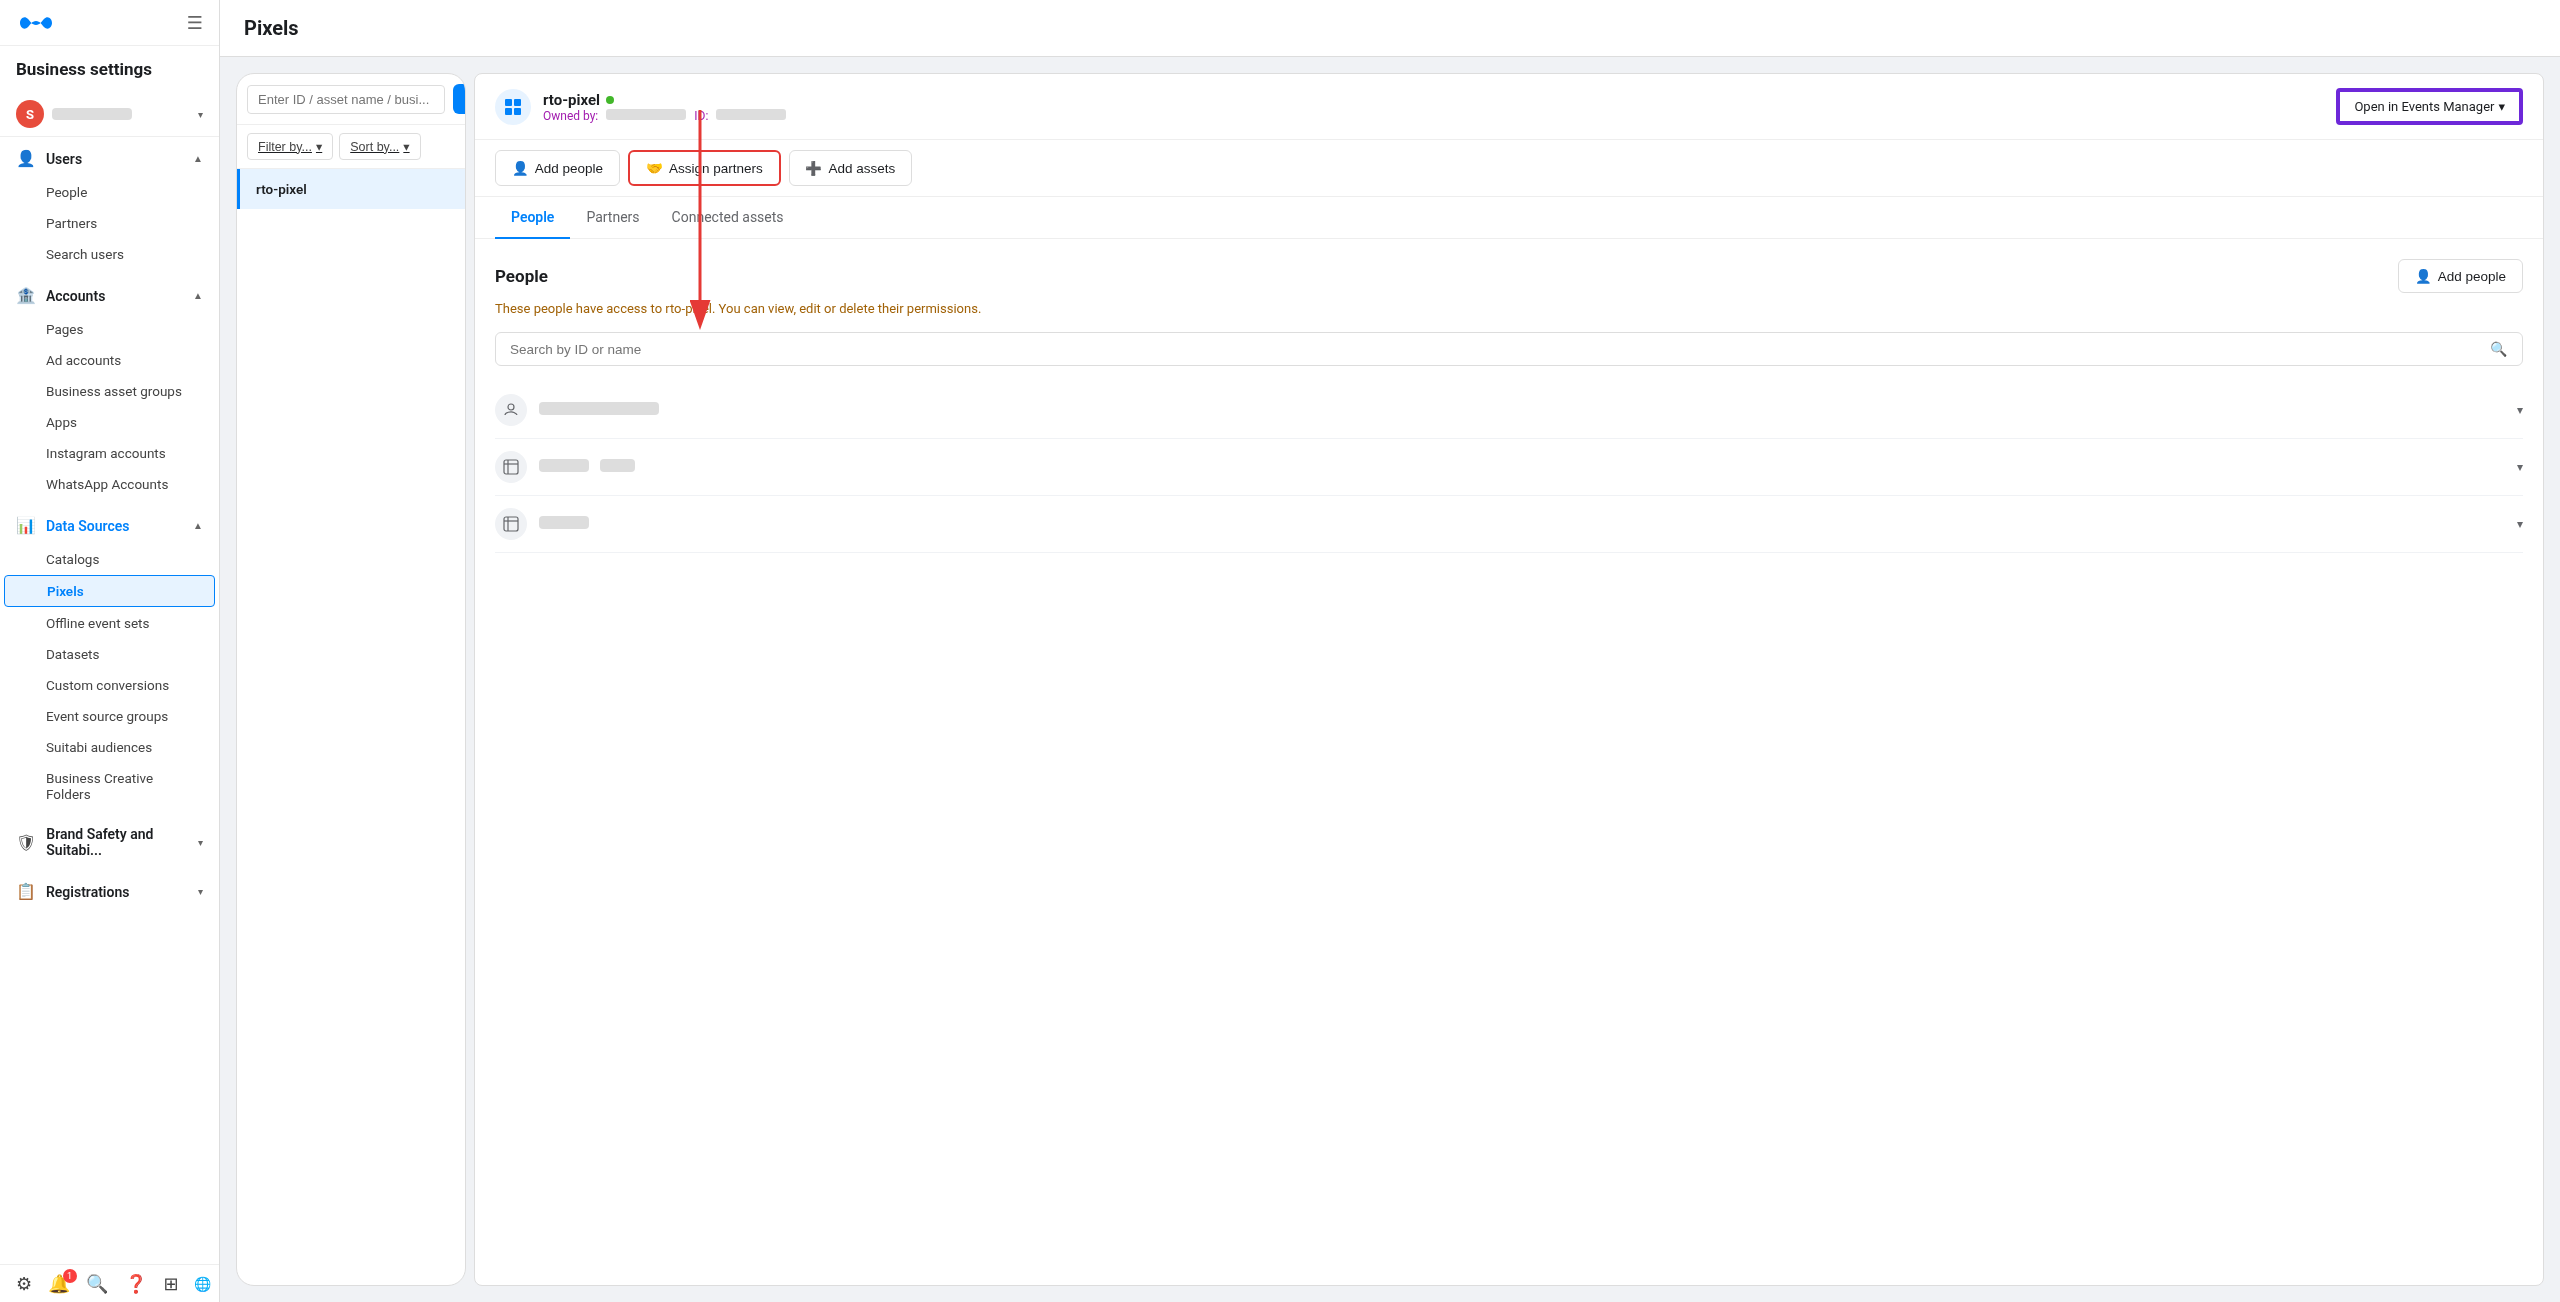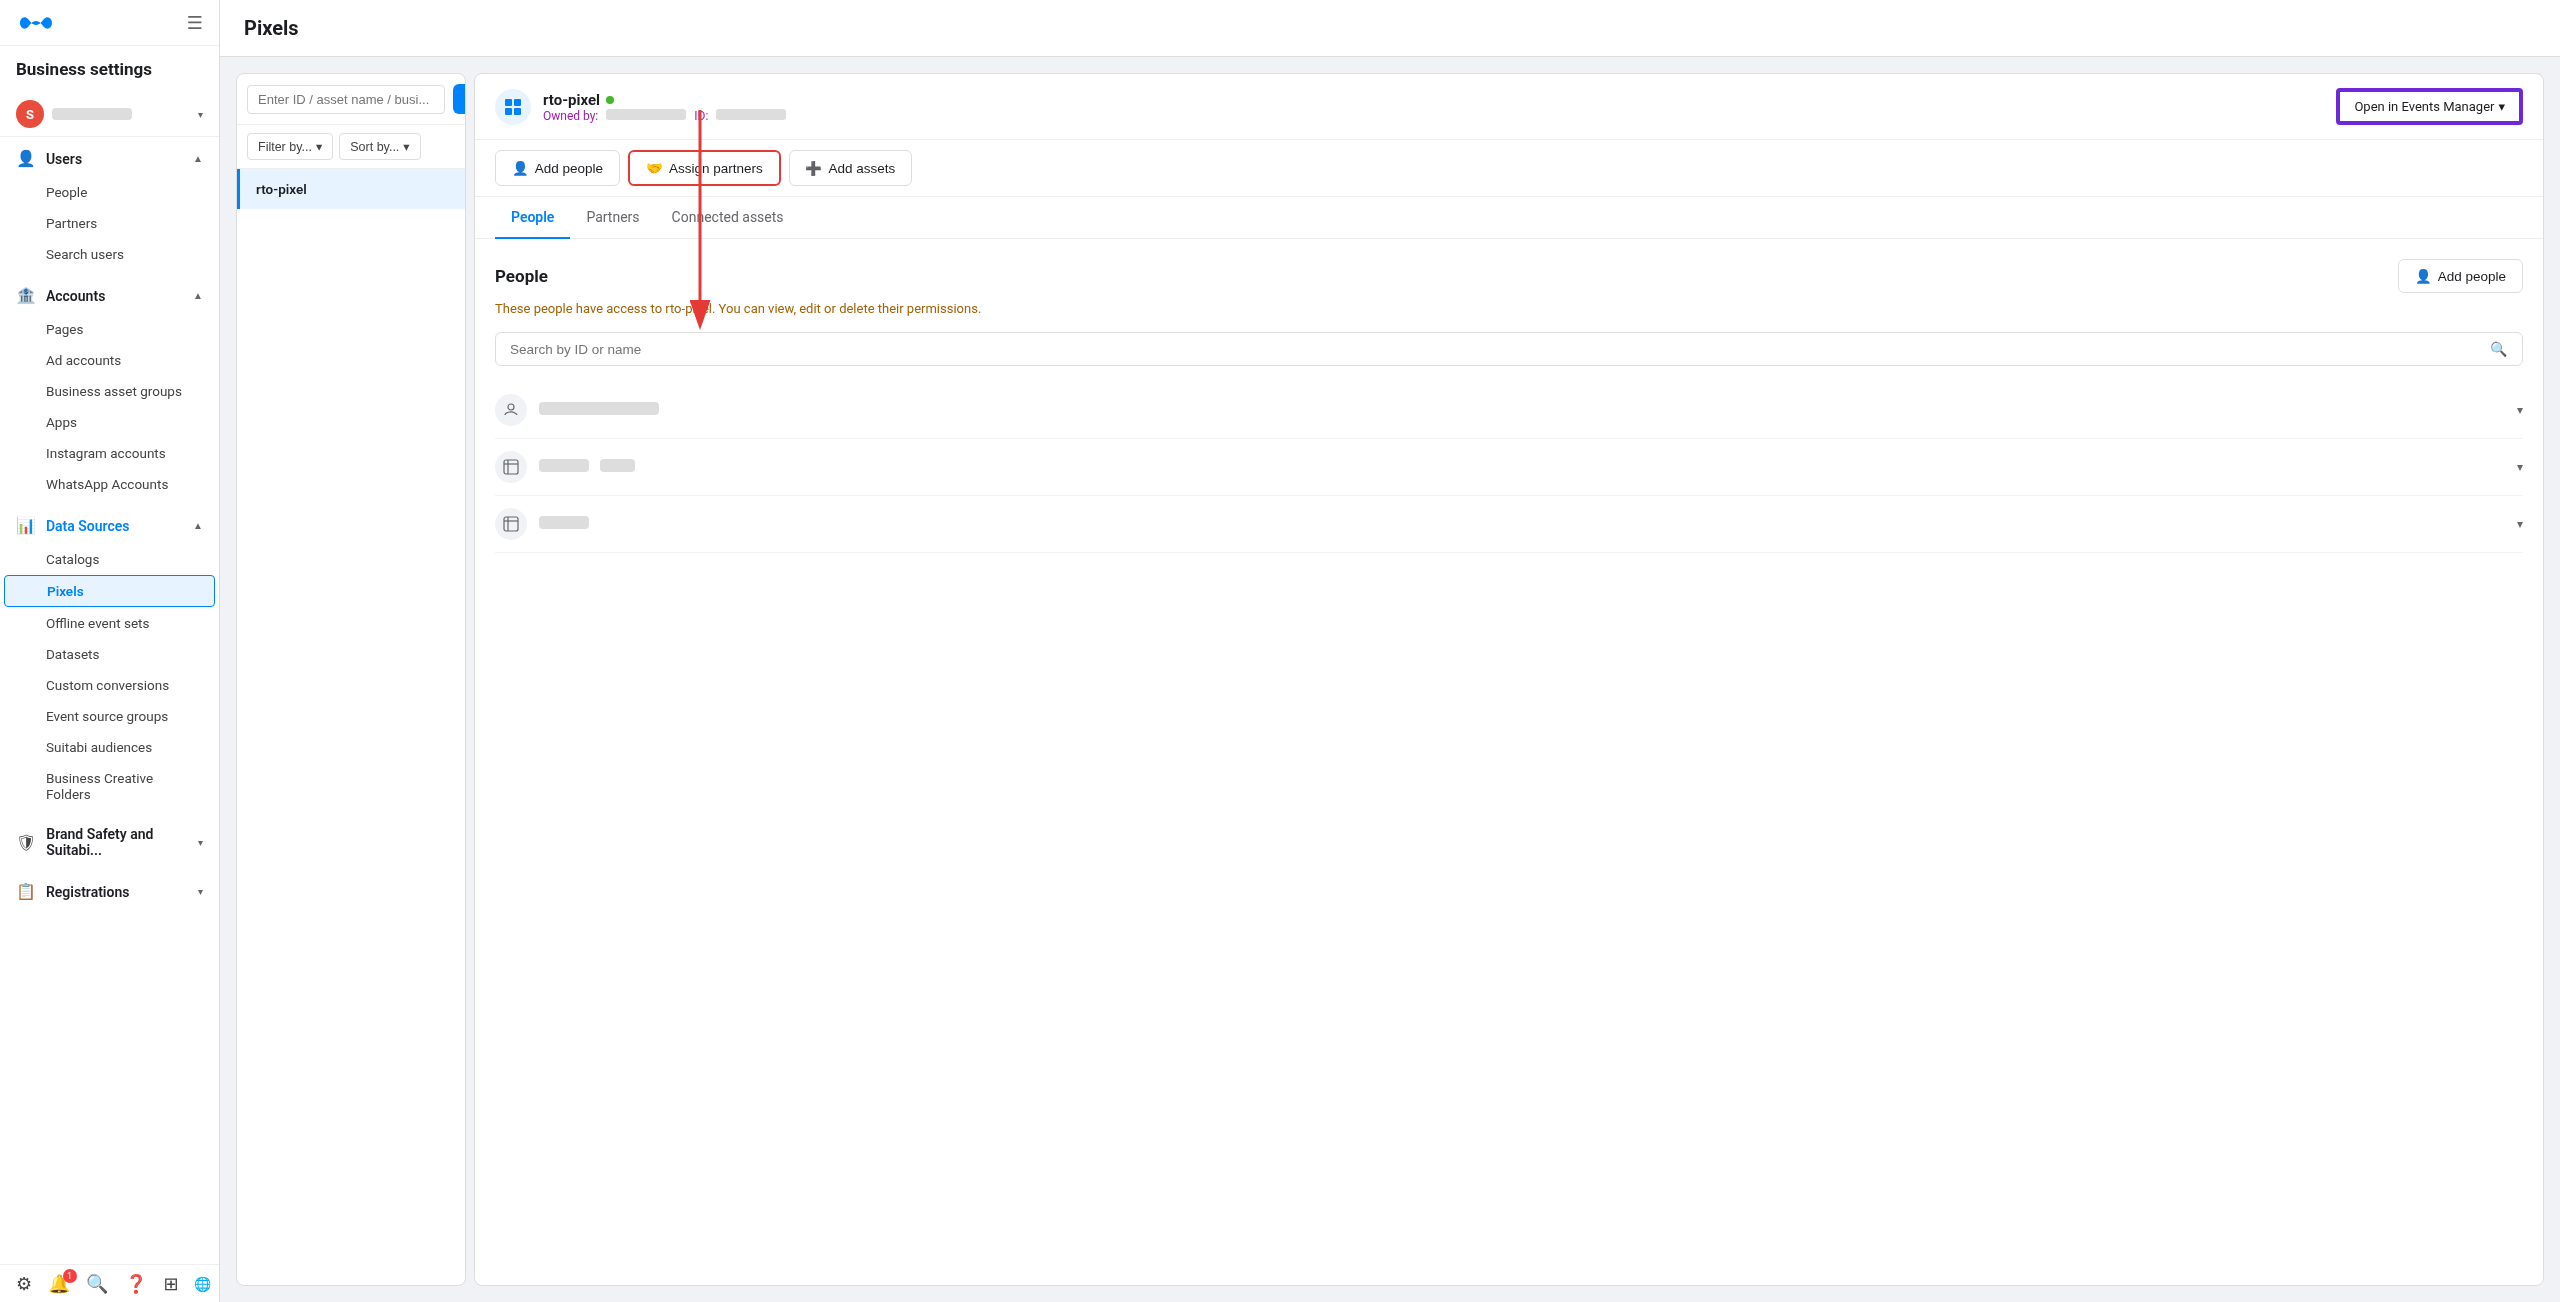--- a/index.html
+++ b/index.html
@@ -31,25 +31,25 @@
     .bottom-icon { font-size: 18px; color: #444; cursor: pointer; position: relative; }
     .badge { position: absolute; top: -4px; right: -6px; background: #fa3e3e; color: #fff; border-radius: 50%; width: 14px; height: 14px; font-size: 9px; display: flex; align-items: center; justify-content: center; }
 
     
     .main { flex: 1; display: flex; flex-direction: column; overflow: hidden; background: #f0f2f5; }
     .page-title { padding: 16px 24px; font-size: 20px; font-weight: 700; background: #fff; border-bottom: 1px solid #ddd; }
 
     .content-area { display: flex; flex: 1; overflow: hidden; padding: 16px; gap: 0; }
 
     
-    .asset-list-panel { width: 230px; background: #fff; border: 1px solid #ddd; border-radius: 8px; display: flex; flex-direction: column; flex-shrink: 0; margin-right: 8px; overflow: hidden; }
+    .asset-list-panel { width: 230px; background: #fff; border: 1px solid #ddd; border-radius: 18px; display: flex; flex-direction: column; flex-shrink: 0; margin-right: 8px; overflow: hidden; }
     .asset-search-bar { padding: 10px; border-bottom: 1px solid #eee; display: flex; gap: 8px; align-items: center; }
     .asset-search-input { flex: 1; border: 1px solid #ddd; border-radius: 4px; padding: 6px 10px; font-size: 13px; color: #444; outline: none; }
     .add-btn { background: #0082fb; color: #fff; border: none; border-radius: 6px; padding: 7px 16px; font-size: 14px; font-weight: 600; cursor: pointer; }
-    .filter-sort-bar { display: flex; gap: 6px; padding: 8px 10px; border-bottom: 1px solid #eee; }
+    .filter-sort-bar { display: flex; gap: 6px; padding: 8px 10px; border-bottom: 1px solid #eee; text-decoration: underline; }
     .filter-btn { border: 1px solid #ddd; background: #fff; border-radius: 4px; padding: 5px 10px; font-size: 12.5px; color: #444; cursor: pointer; display: flex; align-items: center; gap: 4px; }
 
     .asset-item { padding: 12px 16px; cursor: pointer; font-size: 13.5px; color: #1c1e21; border-left: 3px solid transparent; }
     .asset-item.selected { background: #e7f3ff; border-left: 3px solid #0082fb; font-weight: 600; }
 
     
     .details-panel { flex: 1; background: #fff; border: 1px solid #ddd; border-radius: 8px; overflow: hidden; display: flex; flex-direction: column; }
     .details-header { padding: 14px 20px; border-bottom: 1px solid #eee; display: flex; align-items: center; justify-content: space-between; }
     .pixel-info { display: flex; align-items: center; gap: 12px; }
     .pixel-icon { width: 36px; height: 36px; background: #e7f3ff; border-radius: 50%; display: flex; align-items: center; justify-content: center; font-size: 18px; color: #0082fb; }

